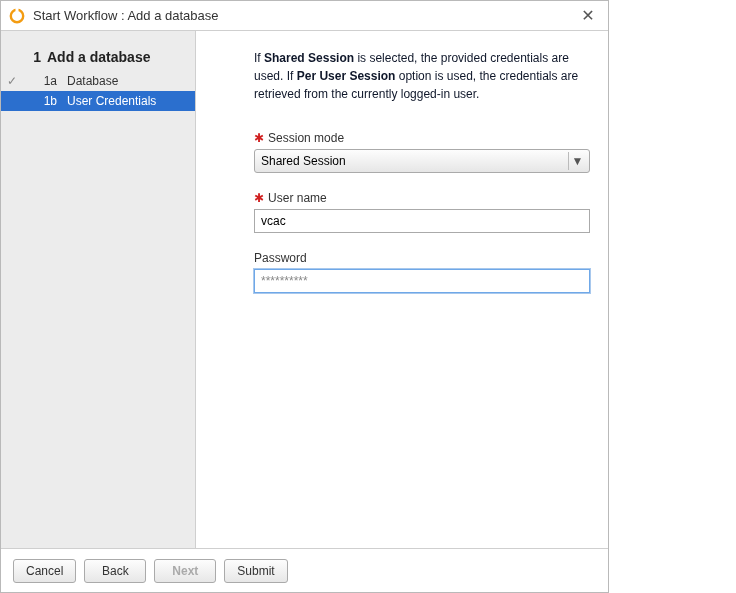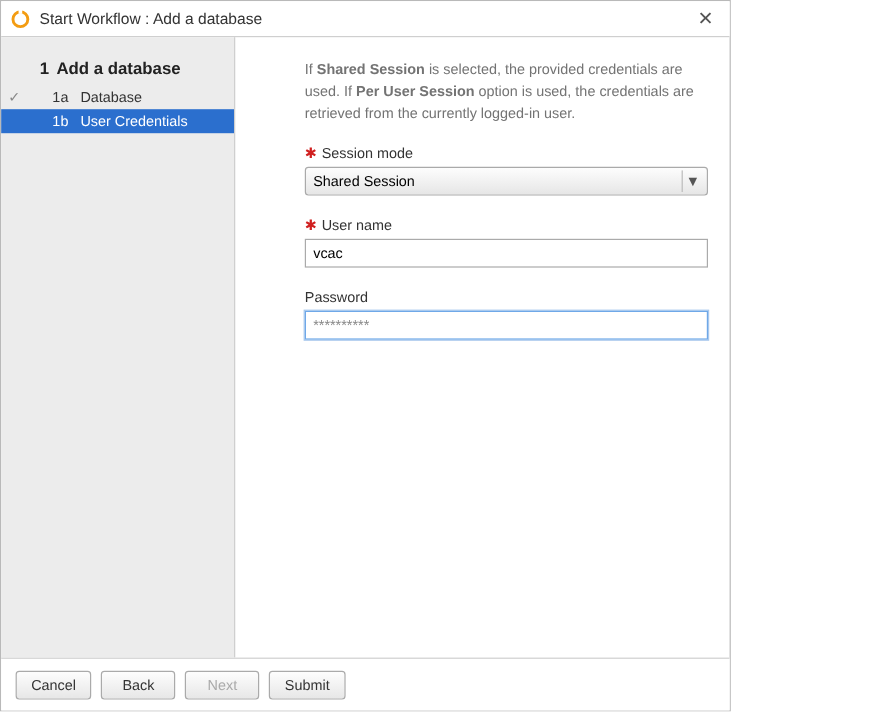--- a/index.html
+++ b/index.html
@@ -83,22 +83,22 @@
     background: #2b6fce;
     color: #fff;
   }
   .content {
     flex: 1;
     padding: 18px 18px 0 18px;
     overflow: auto;
   }
   .intro {
     line-height: 1.5;
-    color: #737373;
-    margin-bottom: 18px;
+    color: #0f172a;
+    margin-bottom: 28px;
   }
   .intro b { font-weight: bold; }
   .field-label {
     display: flex;
     align-items: center;
     margin-bottom: 4px;
     color: #333;
   }
   .req {
     color: #d02020;
@@ -159,20 +159,21 @@
     border-radius: 3px;
     background: linear-gradient(#fdfdfd,#e7e7e7);
     font-size: 12px;
     color: #333;
     cursor: pointer;
     padding: 0 12px;
   }
   .btn:disabled {
     color: #aaa;
     cursor: default;
+    font-weight: bold;
   }
 </style>
 </head>
 <body>
 
 <div class="dialog">
 
   <div class="titlebar">
     <span class="logo">
       <svg width="16" height="16" viewBox="0 0 16 16">

